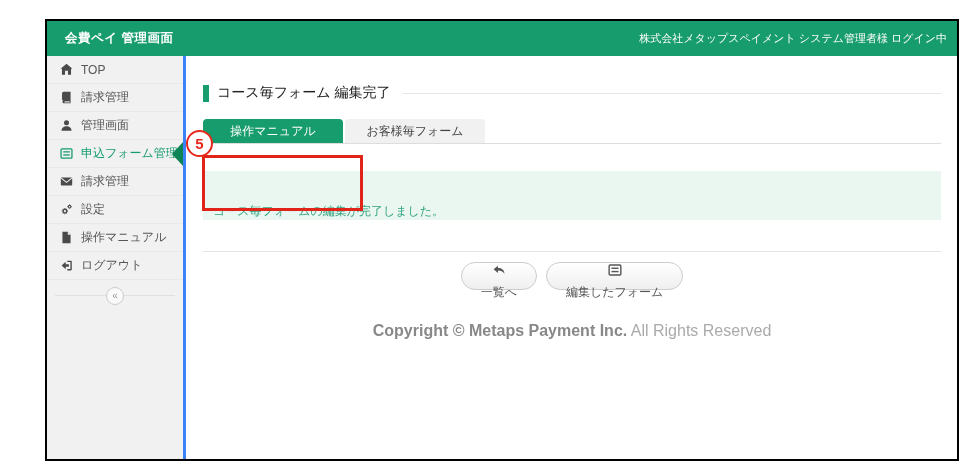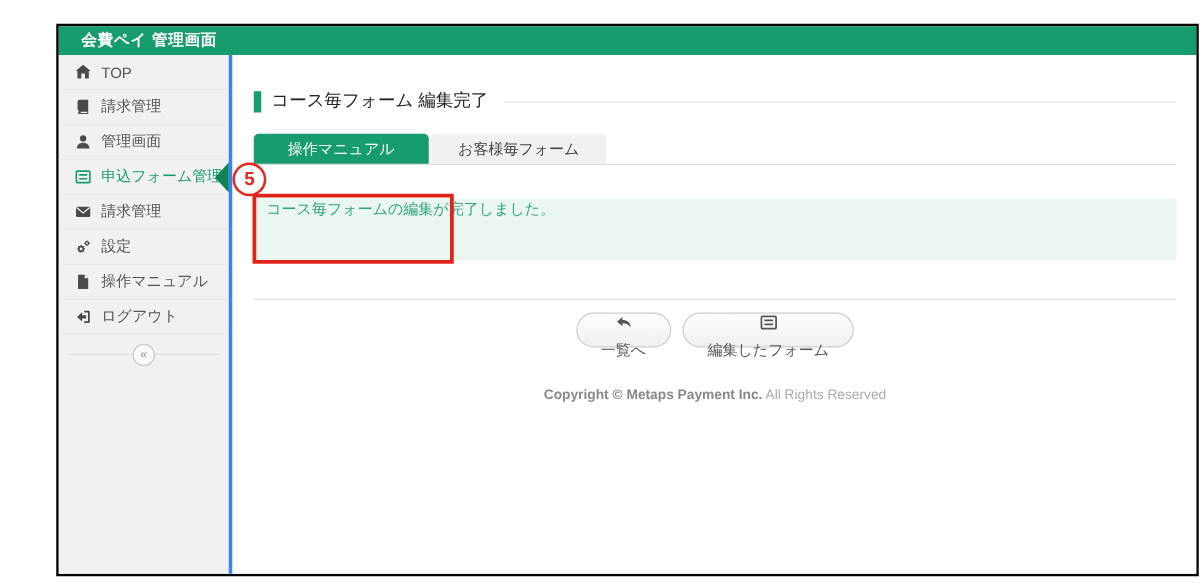--- a/index.html
+++ b/index.html
@@ -4,21 +4,21 @@
 <style>
   * { margin:0; padding:0; box-sizing:border-box; }
   html,body { width:963px; height:466px; background:#fff; overflow:hidden;
     font-family:"Liberation Sans","DejaVu Sans",sans-serif; }
   body { position:relative; }
 
   .window { position:absolute; left:45px; top:19px; width:914px; height:442px;
     border:2px solid #000; background:#fff; display:flex; flex-direction:column; }
 
   
-  .topbar { height:23px; background:#179c6d; color:#fff; display:flex;
+  .topbar { height:35px; background:#179c6d; color:#fff; display:flex;
     align-items:center; justify-content:space-between; padding:0 10px 0 18px; flex:0 0 auto; }
   .topbar .brand { font-size:12.5px; font-weight:bold; letter-spacing:.5px; }
   .topbar .login-info { font-size:11px; }
 
   
   .app-body { flex:1; display:flex; min-height:0; }
 
   
   .sidebar { width:139px; background:#f1f1f1; border-right:3px solid #3b82f6; flex:0 0 auto; }
   .side-item { position:relative; height:28px; display:flex; align-items:center; gap:8px;
@@ -41,50 +41,51 @@
   .title-bar { width:6px; height:17px; background:#179c6d; margin-right:8px; flex:0 0 auto; }
   .page-title { font-size:14px; font-weight:normal; color:#222; white-space:nowrap; }
   .title-rule { flex:1; border-top:1px solid #e5e5e5; margin-left:12px; }
 
   .tabs { margin-top:17px; display:flex; gap:2px; border-bottom:1px solid #ddd; }
   .tab { min-width:140px; height:24px; display:flex; align-items:center; justify-content:center;
     font-size:12px; border-radius:4px 4px 0 0; cursor:pointer; padding:0 14px; }
   .tab.active { background:#179c6d; color:#fff; }
   .tab.inactive { background:#f1f1f1; color:#444; }
 
-  .alert { margin-top:27px; height:49px; background:#eaf6f0; display:flex; align-items:flex-start;
+  .alert { margin-top:27px; height:49px; background:#eaf6f0; display:flex; align-items:flex-end;
     padding-left:10px; font-size:12px; color:#31a380; }
 
   .divider { margin-top:31px; border-top:1px solid #e5e5e5; }
 
   .btn-row { margin-top:10px; display:flex; justify-content:center; gap:9px; }
   .btn { height:28px; display:inline-flex; align-items:center; gap:7px; padding:0 19px;
     border:1px solid #ccc; border-radius:15px; background:linear-gradient(#ffffff,#efefef);
     color:#555; font-size:12px; cursor:pointer;flex-direction:column; }
   .btn .ic { width:14px; height:14px; display:flex; align-items:center; justify-content:center; color:#555; }
 
-  .footer { margin-top:32px; text-align:center; font-size:11px; color:#aaa; }
+  .footer { margin-top:32px; text-align:center; font-size:16px; color:#aaa; }
   .footer b { color:#888; }
 
   
   .anno-circle { position:absolute; left:186px; top:130px; width:27px; height:27px;
     border:2px solid #e8271c; border-radius:50%; background:#fff; color:#e8271c;
     font-size:15px; font-weight:bold; display:flex; align-items:center; justify-content:center; z-index:20; }
   .anno-rect { position:absolute; left:202px; top:155px; width:161px; height:56px;
     border:3px solid #e02419; z-index:19; pointer-events:none; }
 
   svg { display:block; }
 </style>
 </head>
 <body>
 
 <div class="window">
 
   <div class="topbar">
     <span class="brand">会費ペイ 管理画面</span>
+    <span class="login-info">株式会社メタップスペイメント システム管理者様 ログイン中</span>
   </div>
 
   <div class="app-body">
 
     <div class="sidebar">
 
       <div class="side-item">
         <span class="ic">
           <svg width="13" height="13" viewBox="0 0 16 16" fill="currentColor">
               <path d="M8 1 L15.3 7.2 L13.6 7.2 L13.6 14.5 L9.8 14.5 L9.8 9.6 L6.2 9.6 L6.2 14.5 L2.4 14.5 L2.4 7.2 L0.7 7.2 Z"></path>

